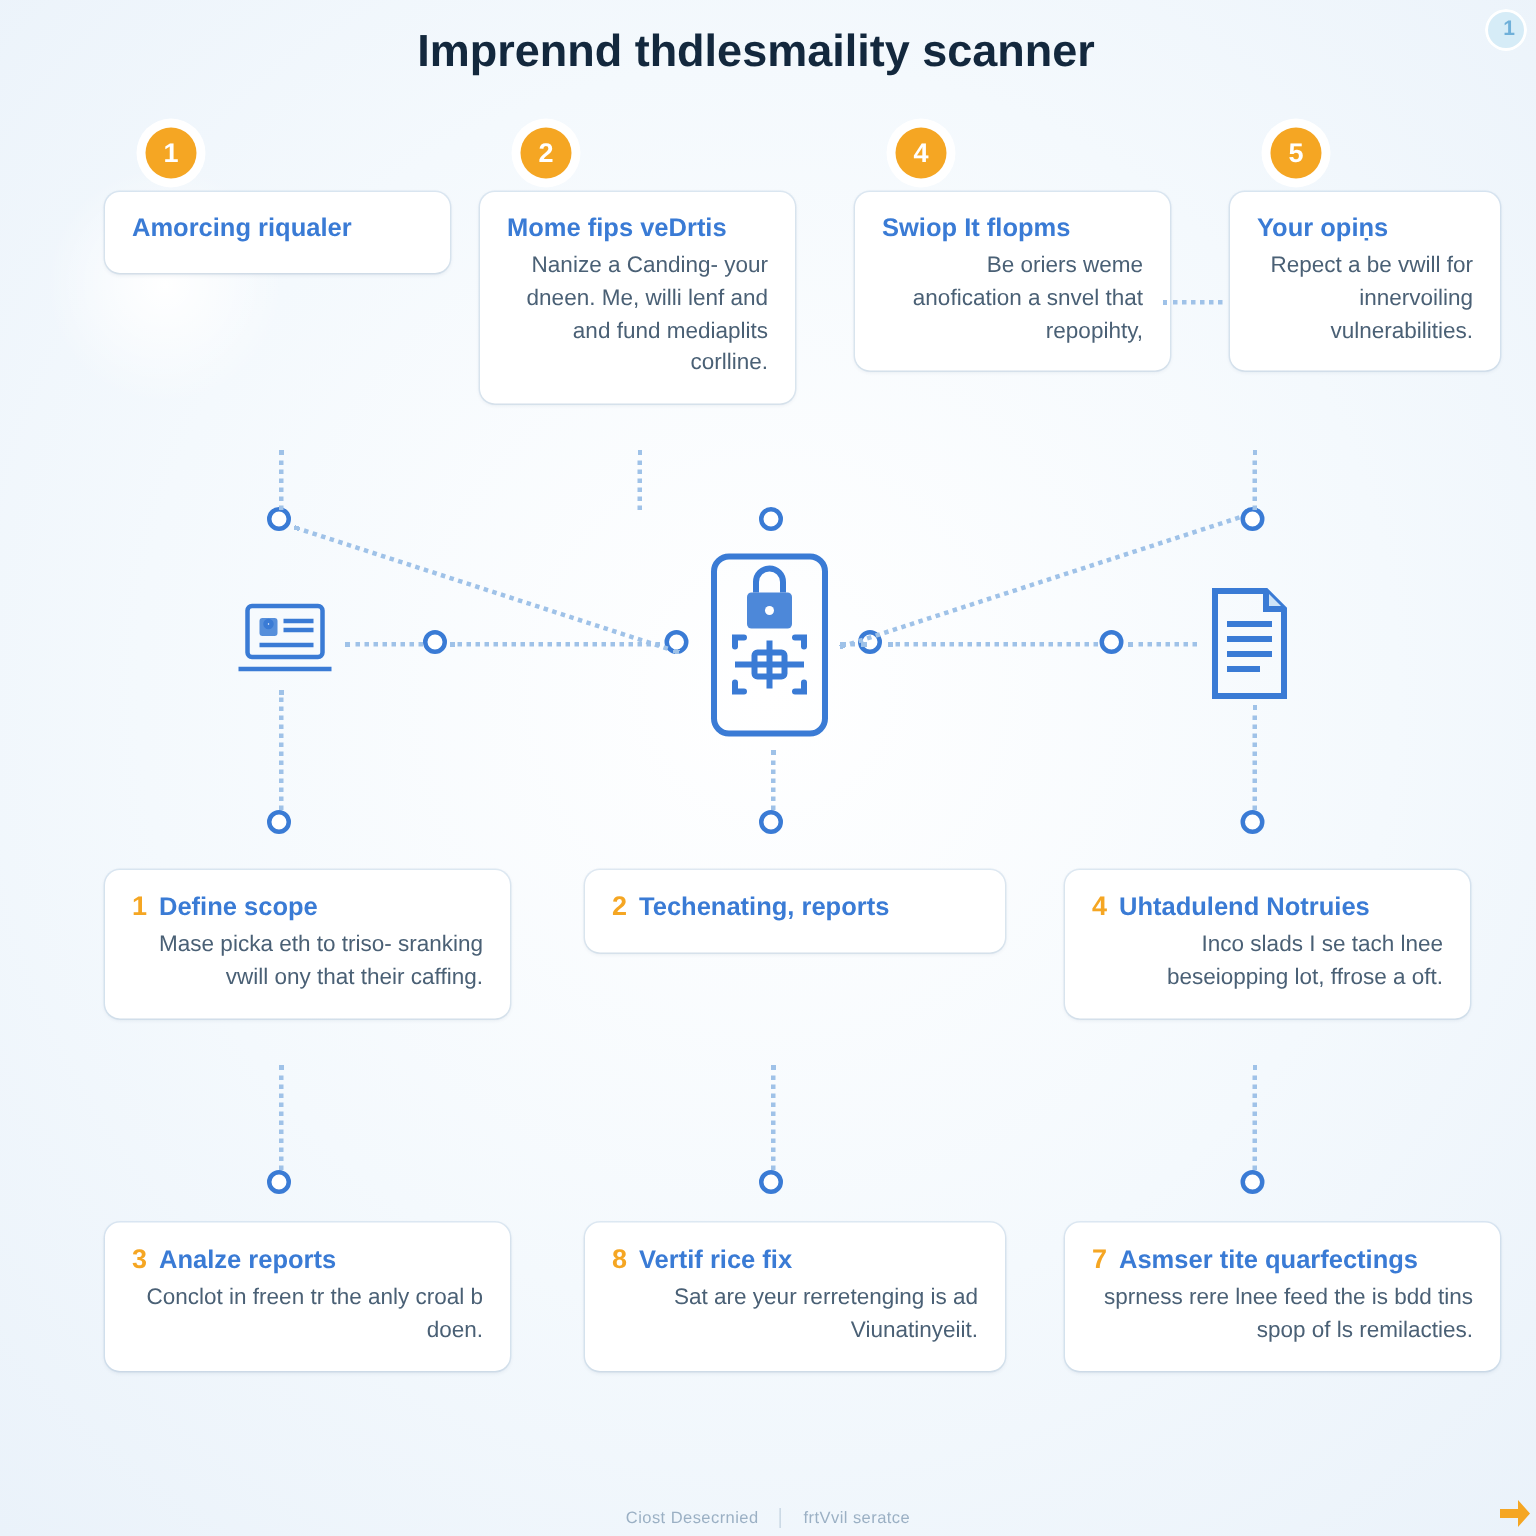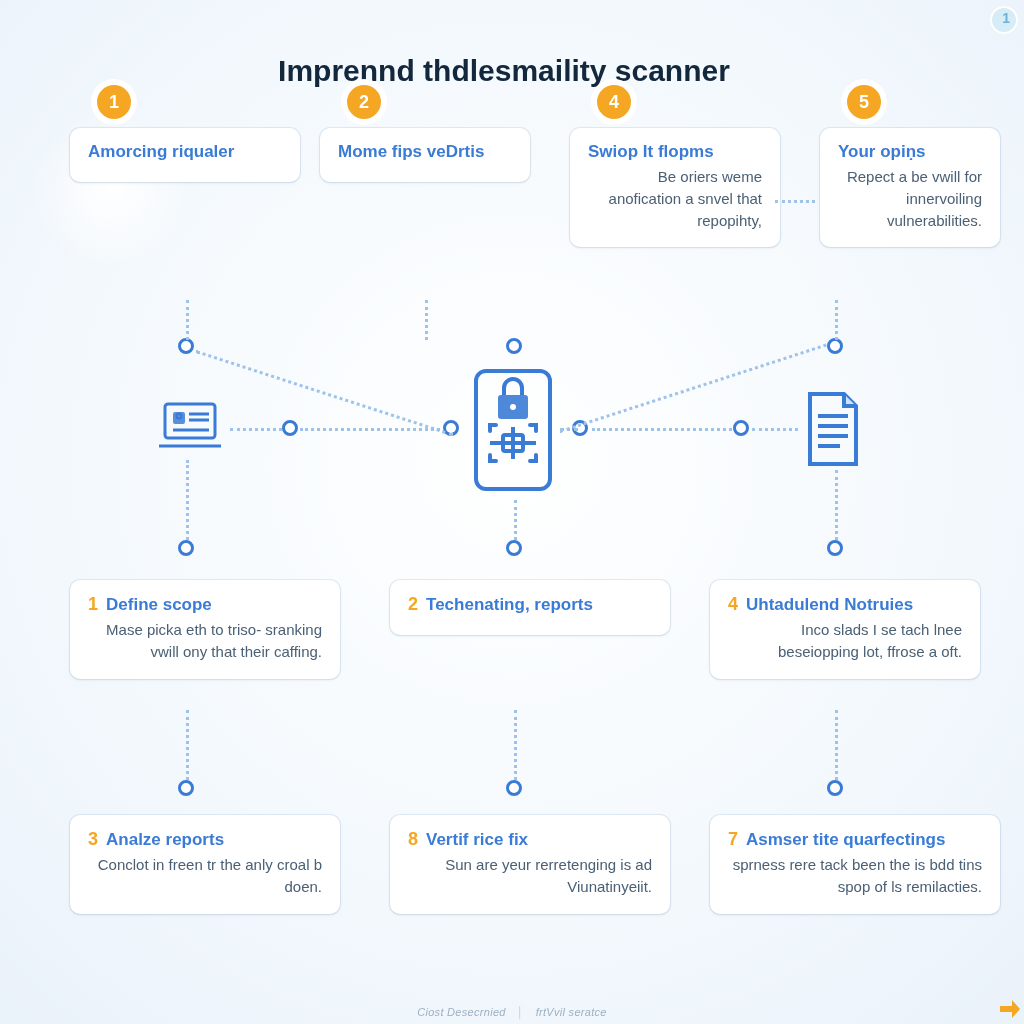--- a/index.html
+++ b/index.html
@@ -25,21 +25,20 @@
   }
 
   .title{
     position:absolute;
     top:18px;
     left:0; right:16px;
     text-align:center;
     font-size:30px;
     font-weight:700;
     color:#13283d;
-    margin-top:36px;
   }
 
   
   .card{
     position:absolute;
     background:var(--card-bg);
     border-radius:10px;
     padding:14px 18px 16px 18px;
     box-shadow:0 1px 3px rgba(20,50,90,.10), 0 0 0 1px rgba(160,190,220,.25);
     text-align:right;
@@ -119,21 +118,20 @@
   }
 
   .footer{
     position:absolute;
     left:0;right:0;
     bottom:6px;
     text-align:center;
     font-size:11px;
     color:#9bb0c4;
     letter-spacing:.3px;
-    font-style:italic;
   }
   .footer .sep{margin:0 8px;color:#c0d0df;}
 </style>
 </head>
 <body>
 
 <div class="title">Imprennd thdlesmaility scanner</div>
 
 <div class="corner"></div>
 <div style="position:absolute;top:10px;right:14px;font-size:14px;color:#6fb0d9;font-weight:600;">1</div>
@@ -141,20 +139,21 @@
 <div class="badge" style="left:97px;  top:85px;">1</div>
 <div class="badge" style="left:347px; top:85px;">2</div>
 <div class="badge" style="left:597px; top:85px;">4</div>
 <div class="badge" style="left:847px; top:85px;">5</div>
 
 <div class="card" style="left:70px;  top:128px; width:230px;">
   <div class="heading">Amorcing riqualer</div>
 </div>
 <div class="card" style="left:320px; top:128px; width:210px;">
   <div class="heading">Mome fips veDrtis</div>
+  <div class="body">Nanize a Canding- your dneen. Me, willi lenf and and fund mediaplits corlline.</div>
 </div>
 <div class="card" style="left:570px; top:128px; width:210px;">
   <div class="heading">Swiop It flopms</div>
   <div class="body">Be oriers weme anofication a snvel that repopihty,</div>
 </div>
 <div class="card" style="left:820px; top:128px; width:180px;">
   <div class="heading">Your opiṇs</div>
   <div class="body">Repect a be vwill for innervoiling vulnerabilities.</div>
 </div>
 
@@ -271,29 +270,29 @@
     <span>Analze reports</span>
   </div>
   <div class="body">Conclot in freen tr the anly croal b doen.</div>
 </div>
 
 <div class="card" style="left:390px; top:815px; width:280px;">
   <div class="heading">
     <span class="num">8</span>
     <span>Vertif rice fix</span>
   </div>
-  <div class="body">Sun are yeur rerretenging is ad Viunatinyeiit.</div>
+  <div class="body">Sat are yeur rerretenging is ad Viunatinyeiit.</div>
 </div>
 
 <div class="card" style="left:710px; top:815px; width:290px;">
   <div class="heading">
     <span class="num">7</span>
     <span>Asmser tite quarfectings</span>
   </div>
-  <div class="body">sprness rere tack been the is bdd tins spop of ls remilacties.</div>
+  <div class="body">sprness rere lnee feed the is bdd tins spop of ls remilacties.</div>
 </div>
 
 <div class="icon" style="left:1000px; top:1000px; color:var(--orange);">
   <svg width="20" height="18" viewBox="0 0 20 18" fill="currentColor">
       <path d="M0 6 h12 v-6 l8 9 -8 9 v-6 h-12 z"></path>
     </svg>
 </div>
 
 <div class="footer">
   <span>Ciost Desecrnied</span>

